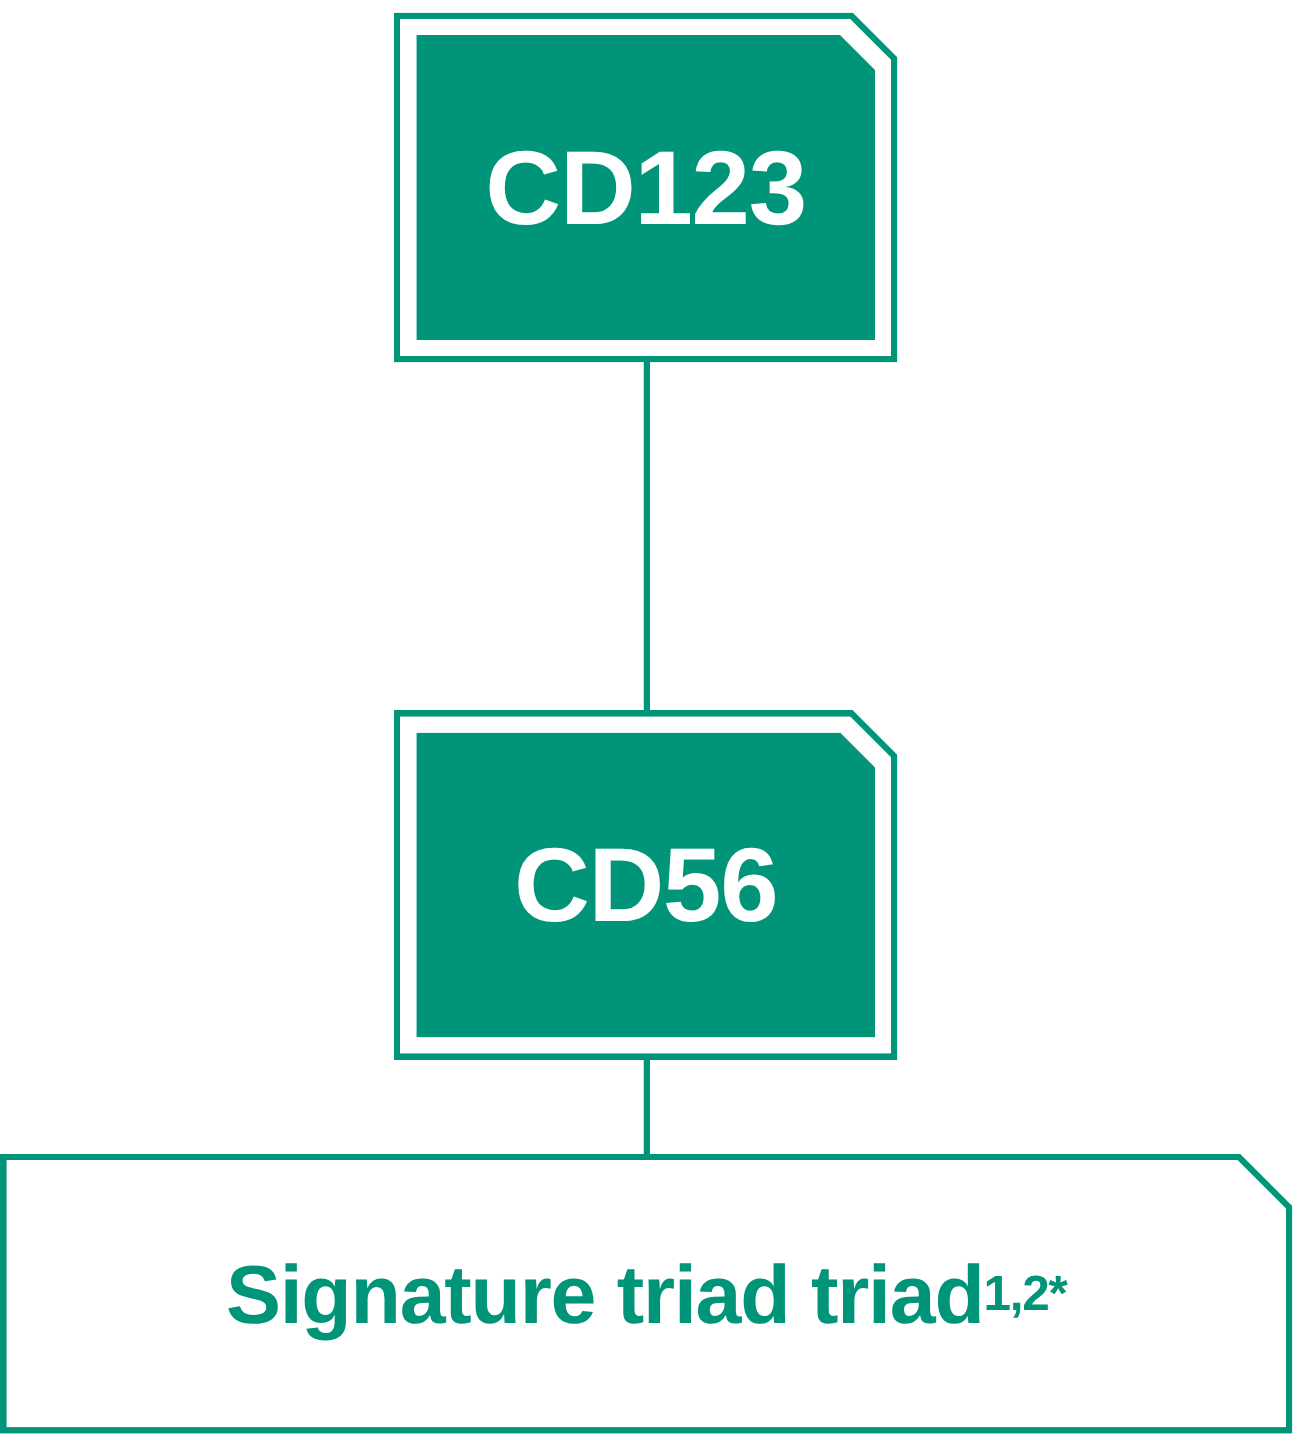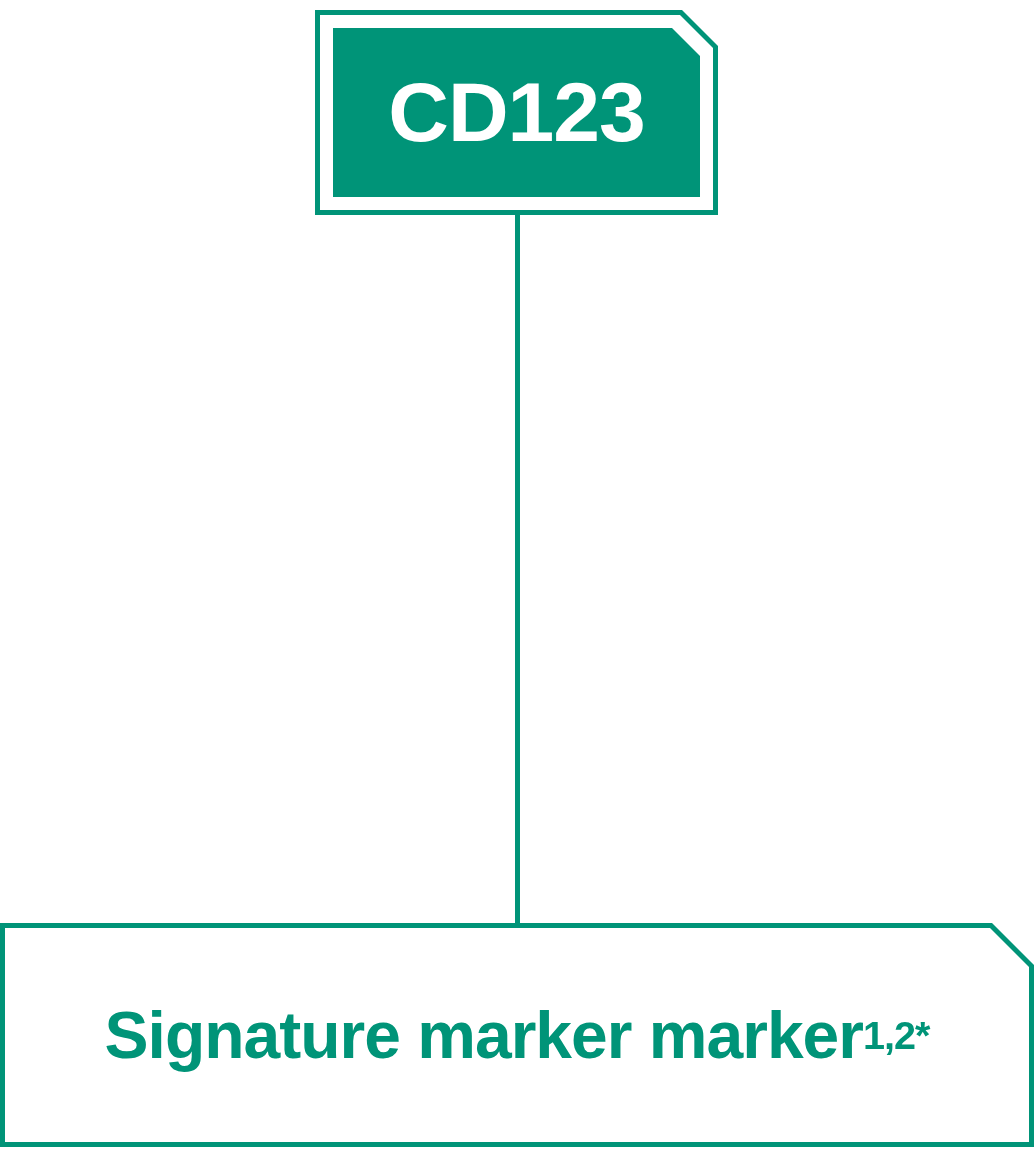--- a/index.html
+++ b/index.html
@@ -27,21 +27,21 @@
     height: 900px;
     background: var(--teal);
     z-index: 0;
   }
 
   
   .marker-box {
     position: absolute;
     left: 315px;
     width: 403px;
-    height: 205px;
+    height: 280px;
     z-index: 1;
   }
   .shape { position: absolute; }
   
   .marker-outer {
     inset: 0;
     background: var(--teal);
     clip-path: polygon(0 0, calc(100% - 36px) 0, 100% 36px, 100% 100%, 0 100%);
   }
   
@@ -114,23 +114,29 @@
   <div class="connector-line"></div>
 
   <div class="marker-box" style="top: 10px;">
     <div class="shape marker-outer"></div>
     <div class="shape marker-mid"></div>
     <div class="shape marker-fill"></div>
     <div class="marker-label">CD123</div>
   </div>
 
 
+  <div class="marker-box" style="top: 568px;">
+    <div class="shape marker-outer"></div>
+    <div class="shape marker-mid"></div>
+    <div class="shape marker-fill"></div>
+    <div class="marker-label">CD56</div>
+  </div>
 
   <div class="result-box">
     <div class="shape result-outer"></div>
     <div class="shape result-mid"></div>
     <div class="result-label">
-        <span>Signature marker marker</span>
+        <span>Signature triad triad</span>
         <span class="sup">1,2*</span>
       </div>
   </div>
 
 </div>
 
 </body></html>

